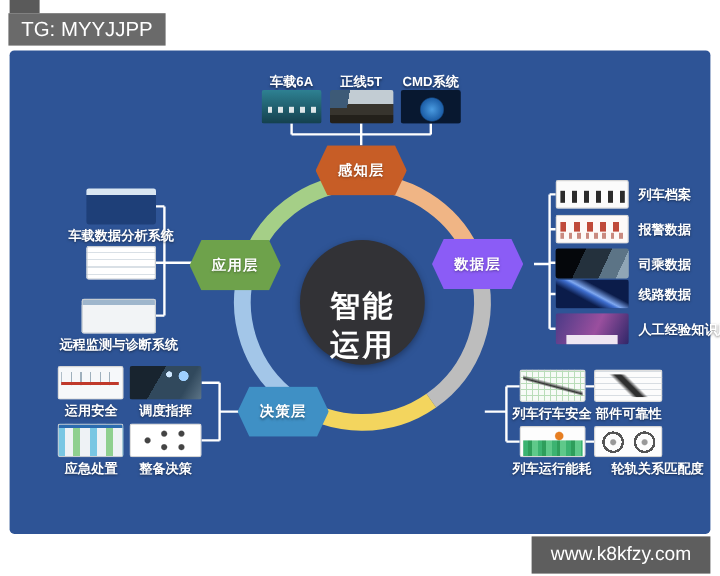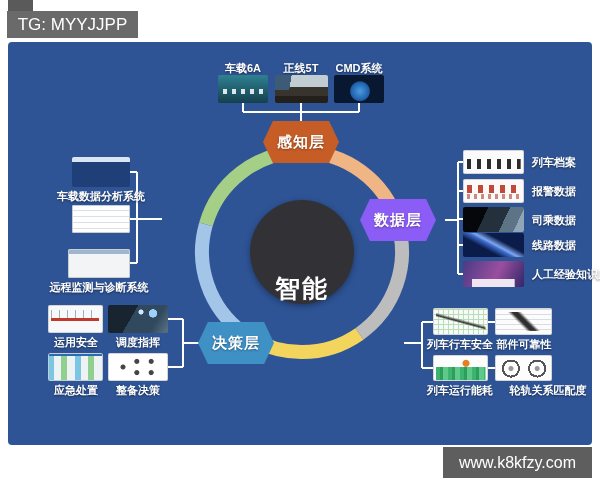--- a/index.html
+++ b/index.html
@@ -15,21 +15,21 @@
 
   
   .canvas{position:absolute;left:8px;top:42px;width:584px;height:403px;background:#2e5496;border-radius:4px;}
 
   svg.layer{position:absolute;left:0;top:0;width:584px;height:403px;}
 
   
   .hex{position:absolute;width:76px;height:42px;
        clip-path:polygon(13% 0,87% 0,100% 50%,87% 100%,13% 100%,0 50%);
        display:flex;align-items:center;justify-content:center;}
-  .hex-label{color:#fff;font-weight:bold;font-size:15px;letter-spacing:1px;text-shadow:0 1px 2px rgba(0,0,0,.35);}
+  .hex-label{color:#fff;font-weight:bold;font-size:12px;letter-spacing:1px;text-shadow:0 1px 2px rgba(0,0,0,.35);}
   .hex-perception{left:255px;top:79px;background:#c75d26;}
   .hex-application{left:150px;top:158px;background:#6ea24b;}
   .hex-data{left:352px;top:157px;background:#8b5cf6;}
   .hex-decision{left:190px;top:280px;background:#3f90c5;justify-content:center;}
   .hex-analysis{left:320px;top:280px;background:#c29a28;}
 
   
   .center-circle{position:absolute;left:242px;top:158px;width:104px;height:104px;border-radius:50%;
        background:#323236;display:flex;align-items:flex-end;justify-content:center;box-shadow:0 2px 6px rgba(0,0,0,.35);}
   .center-text{color:#fff;font-weight:bold;font-size:25px;line-height:1.3;text-align:center;letter-spacing:2px;}
@@ -156,30 +156,34 @@
     <div class="lbl" style="left:452px;top:295px">列车行车安全</div>
     <div class="lbl" style="left:516px;top:295px">部件可靠性</div>
     <div class="thumb th-energy" style="left:425px;top:313px;width:55px;height:26px"></div>
     <div class="thumb th-wheelrail" style="left:487px;top:313px;width:57px;height:26px"></div>
     <div class="lbl" style="left:452px;top:341px">列车运行能耗</div>
     <div class="lbl" style="left:540px;top:341px">轮轨关系匹配度</div>
 
     <div class="hex hex-perception">
       <span class="hex-label">感知层</span>
     </div>
+    <div class="hex hex-application">
+      <span class="hex-label">应用层</span>
+    </div>
     <div class="hex hex-data">
       <span class="hex-label">数据层</span>
     </div>
     <div class="hex hex-decision">
       <span class="hex-label">决策层</span>
     </div>
 
     <div class="center-circle">
       <div class="center-text">
         <div>智能</div>
+        <div>运用</div>
       </div>
     </div>
 
   </div>
 
   <div class="site-badge">
     <span>www.k8kfzy.com</span>
   </div>
 
 </div>

